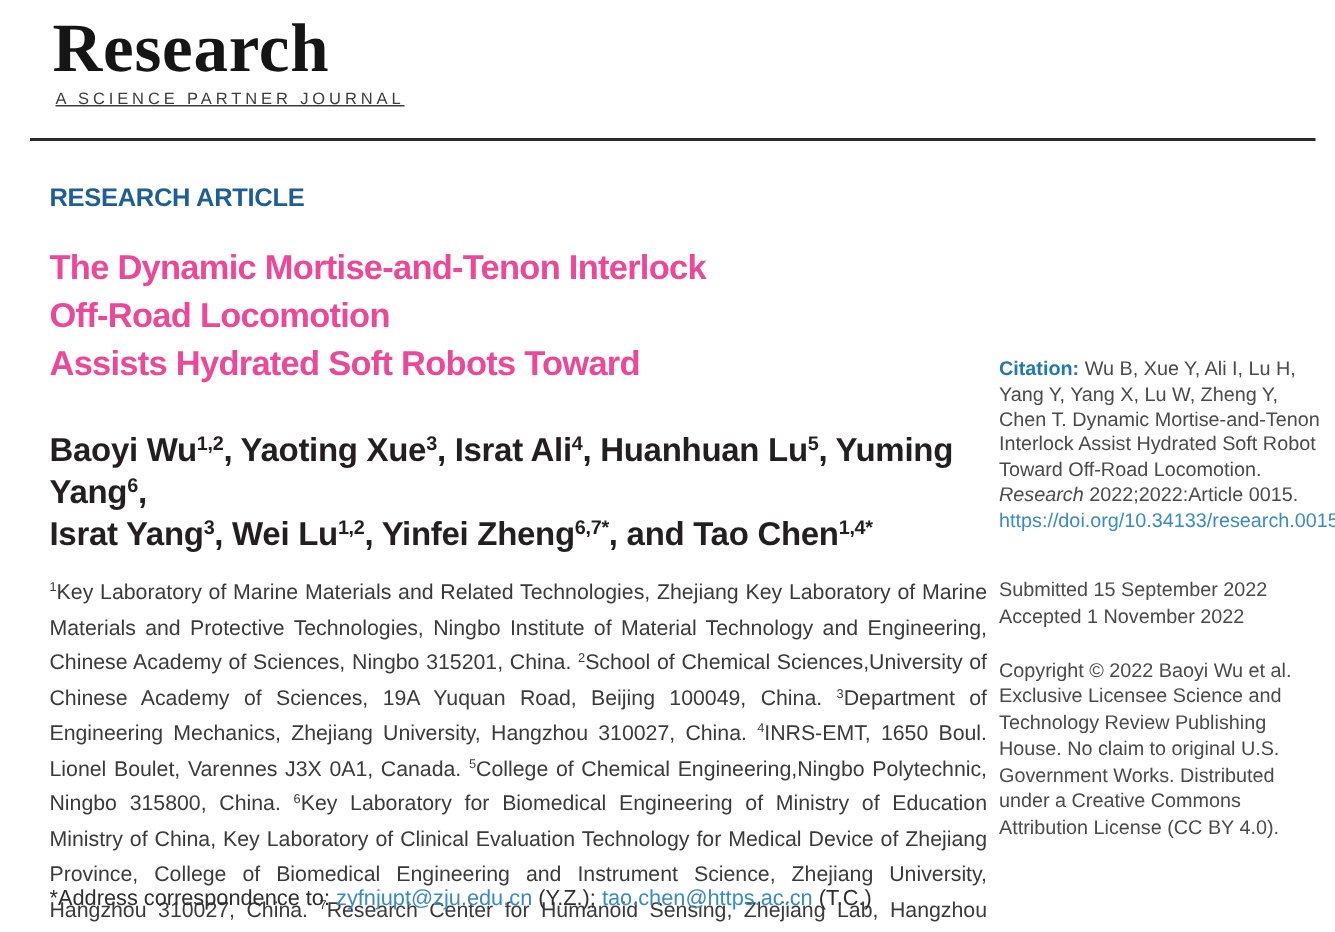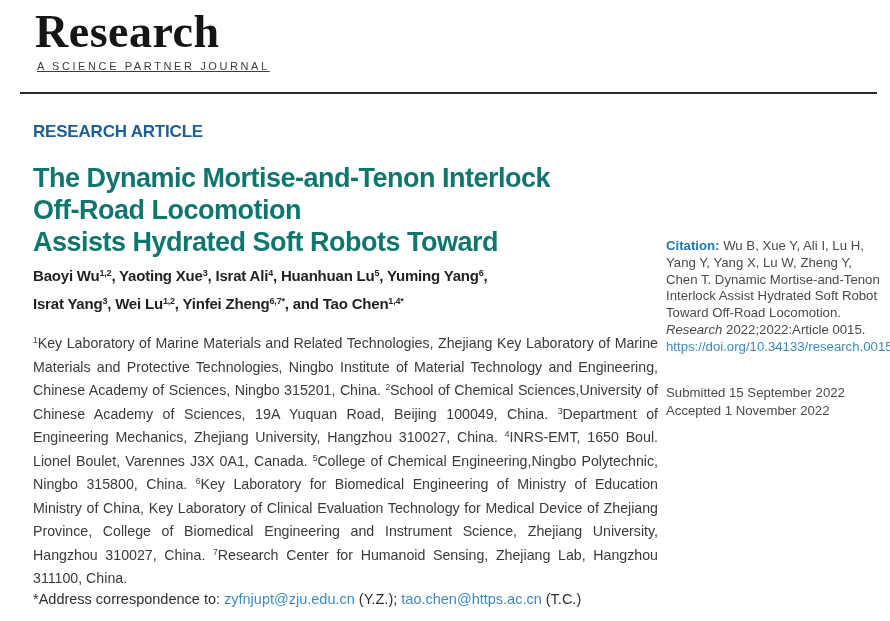--- a/index.html
+++ b/index.html
@@ -41,29 +41,29 @@
   
   .main { position: absolute; left: 33px; top: 122px; width: 625px; }
   .kicker {
     color: #1d5e94;
     font-weight: 700;
     font-size: 17px;
     letter-spacing: -0.2px;
     margin-bottom: 20px;
   }
   .title {
-    font-size: 27px;
+    font-size: 23px;
     font-weight: 700;
-    color: #0f766e;
+    color: #ec4899;
     line-height: 32px;
     letter-spacing: -0.5px;
-    margin-bottom: 4px;
+    margin-bottom: 28px;
   }
   .authors {
-    font-size: 15px;
+    font-size: 22px;
     font-weight: 700;
     color: #231f20;
     line-height: 28px;
     letter-spacing: -0.2px;
     margin-bottom: 14px;
   }
   .authors sup, .affils sup {
     font-size: 0.6em;
     vertical-align: 0.55em;
     line-height: 0;
@@ -119,13 +119,14 @@
 </div>
 
 <div class="corresp">*Address correspondence to: <a class="link" href="#">zyfnjupt@zju.edu.cn</a> (Y.Z.); <a class="link" href="#">tao.chen@https.ac.cn</a> (T.C.)</div>
 
 <div class="sidebar">
   <div class="cit"><span class="cit-label">Citation:</span><span> Wu B, Xue Y, Ali I, Lu H, Yang Y, Yang X, Lu W, Zheng Y, Chen T. Dynamic Mortise-and-Tenon Interlock Assist Hydrated Soft Robot Toward Off-Road Locomotion. </span><span class="journal-it">Research</span><span> 2022;2022:Article 0015. </span><a class="link" href="#">https://doi.org/10.34133/research.0015</a></div>
   <div class="dates">
     <div>Submitted 15 September 2022</div>
     <div>Accepted 1 November 2022</div>
   </div>
+  <div class="copyright">Copyright © 2022 Baoyi Wu et al. Exclusive Licensee Science and Technology Review Publishing House. No claim to original U.S. Government Works. Distributed under a Creative Commons Attribution License (CC BY 4.0).</div>
 </div>
 
 </body></html>

